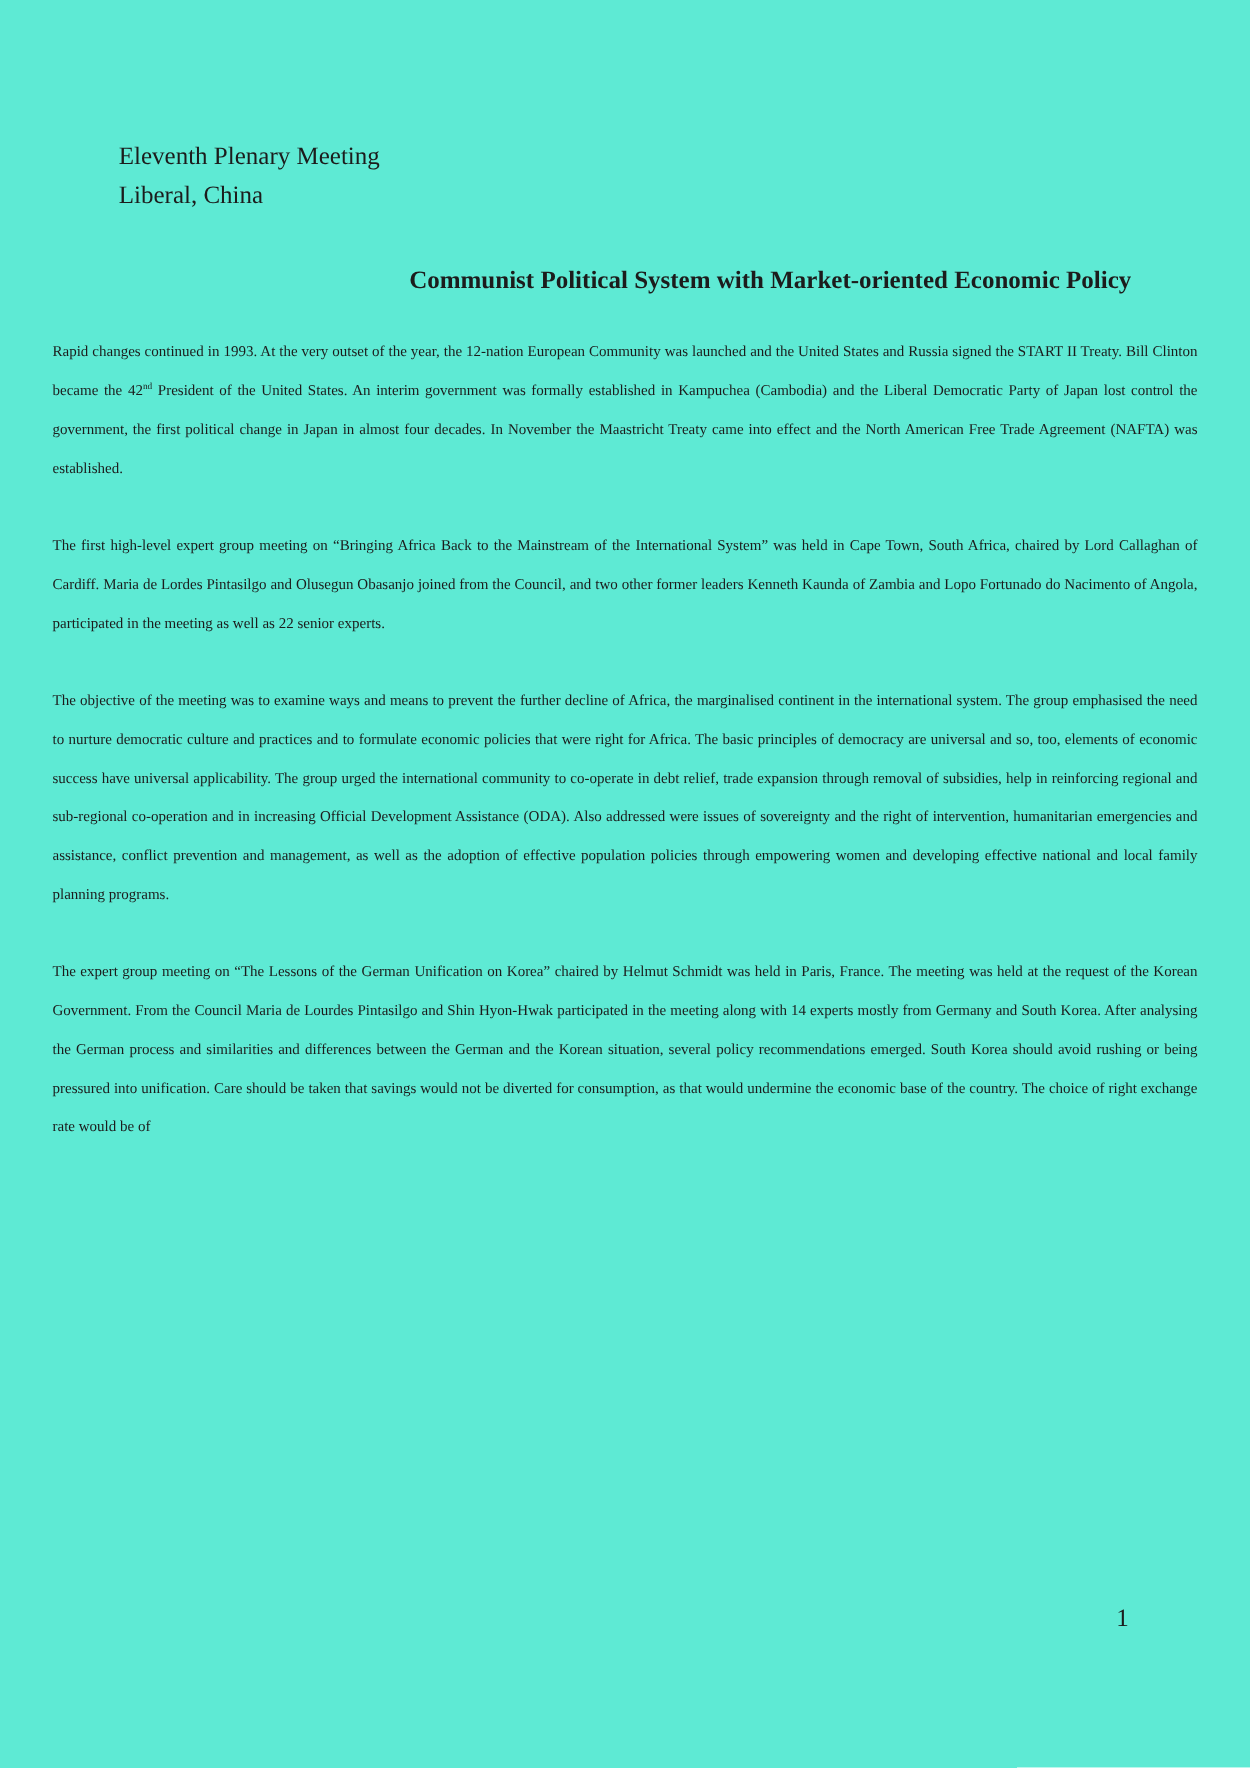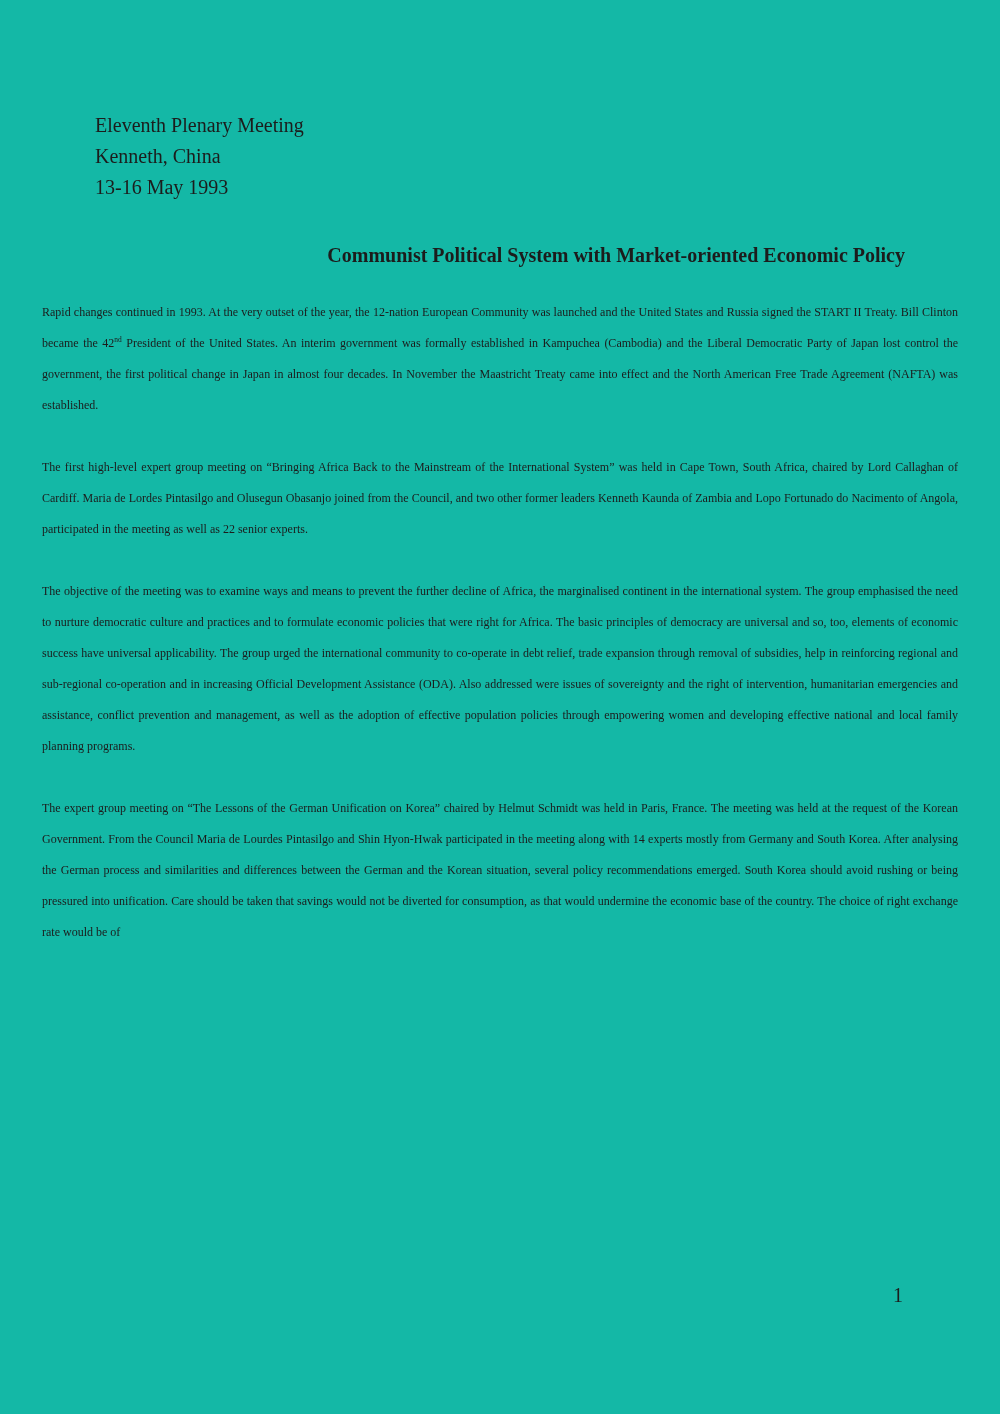--- a/index.html
+++ b/index.html
@@ -4,21 +4,21 @@
 <style>
   html, body {
     margin: 0;
     padding: 0;
     background: #ffffff;
   }
   .page {
     position: relative;
     width: 1000px;
     height: 1414px;
-    background: #14b8a6;
+    background: #5eead4;
     font-family: "Liberation Serif", "DejaVu Serif", serif;
     color: #1c1c1c;
     overflow: hidden;
     box-sizing: border-box;
   }
   .doc-header {
     padding: 110px 95px 0 95px;
     font-size: 20px;
     line-height: 31px;
   }
@@ -53,22 +53,21 @@
     font-size: 20px;
     line-height: 24px;
   }
 </style>
 </head>
 <body>
 
 <div class="page">
   <header class="doc-header">
     <div>Eleventh Plenary Meeting</div>
-    <div>Kenneth, China</div>
-    <div>13-16 May 1993</div>
+    <div>Liberal, China</div>
   </header>
 
   <h1 class="doc-title">Communist Political System with Market-oriented Economic Policy</h1>
 
   <main class="doc-body" id="doc-body">
       <p><span>Rapid changes continued in 1993. At the very outset of the year, the 12-nation European Community was launched and the United States and Russia signed the START II Treaty. Bill Clinton became the 42</span><sup>nd</sup><span> President of the United States. An interim government was formally established in Kampuchea (Cambodia) and the Liberal Democratic Party of Japan lost control the government, the first political change in Japan in almost four decades. In November the Maastricht Treaty came into effect and the North American Free Trade Agreement (NAFTA) was established.</span></p>
       <p><span>The first high-level expert group meeting on “Bringing Africa Back to the Mainstream of the International System” was held in Cape Town, South Africa, chaired by Lord Callaghan of Cardiff. Maria de Lordes Pintasilgo and Olusegun Obasanjo joined from the Council, and two other former leaders Kenneth Kaunda of Zambia and Lopo Fortunado do Nacimento of Angola, participated in the meeting as well as 22 senior experts.</span></p>
       <p><span>The objective of the meeting was to examine ways and means to prevent the further decline of Africa, the marginalised continent in the international system. The group emphasised the need to nurture democratic culture and practices and to formulate economic policies that were right for Africa. The basic principles of democracy are universal and so, too, elements of economic success have universal applicability. The group urged the international community to co-operate in debt relief, trade expansion through removal of subsidies, help in reinforcing regional and sub-regional co-operation and in increasing Official Development Assistance (ODA). Also addressed were issues of sovereignty and the right of intervention, humanitarian emergencies and assistance, conflict prevention and management, as well as the adoption of effective population policies through empowering women and developing effective national and local family planning programs.</span></p>
       <p><span>The expert group meeting on “The Lessons of the German Unification on Korea” chaired by Helmut Schmidt was held in Paris, France. The meeting was held at the request of the Korean Government. From the Council Maria de Lourdes Pintasilgo and Shin Hyon-Hwak participated in the meeting along with 14 experts mostly from Germany and South Korea. After analysing the German process and similarities and differences between the German and the Korean situation, several policy recommendations emerged. South Korea should avoid rushing or being pressured into unification. Care should be taken that savings would not be diverted for consumption, as that would undermine the economic base of the country. The choice of right exchange rate would be of</span></p>
     </main>

